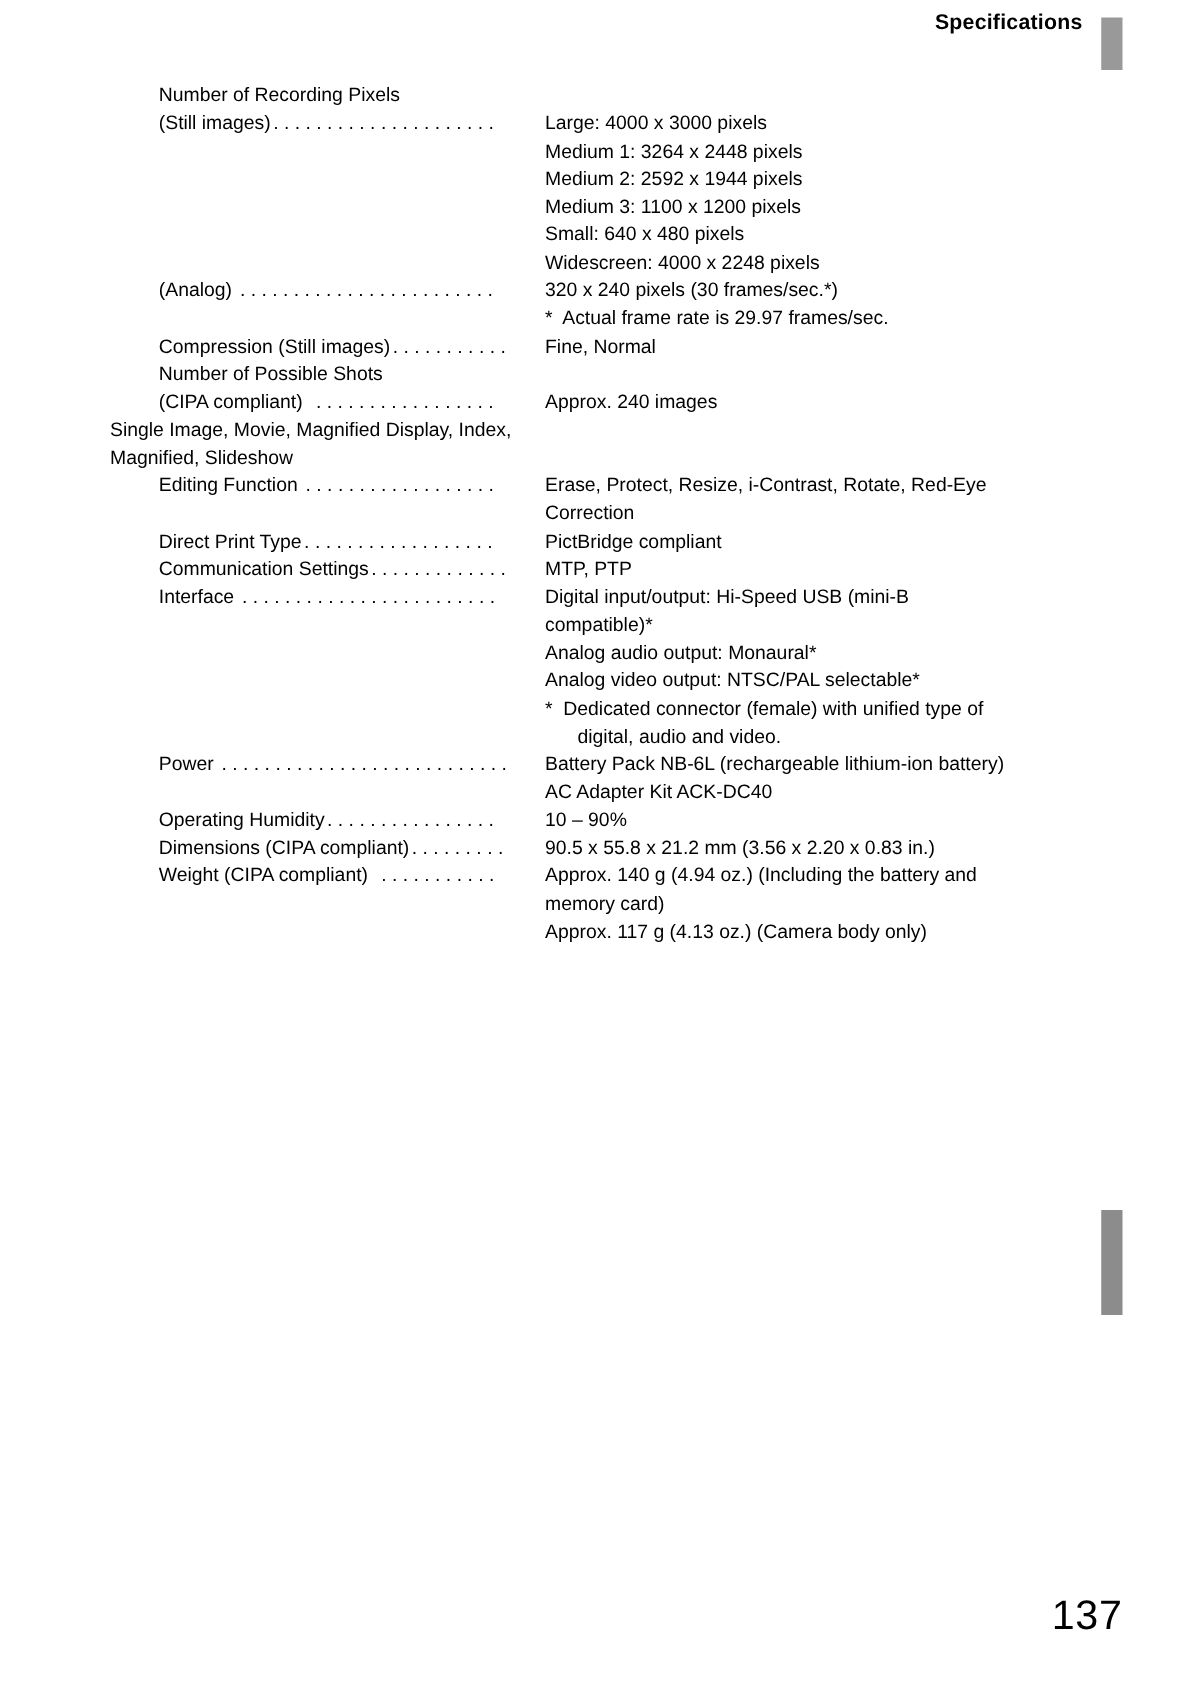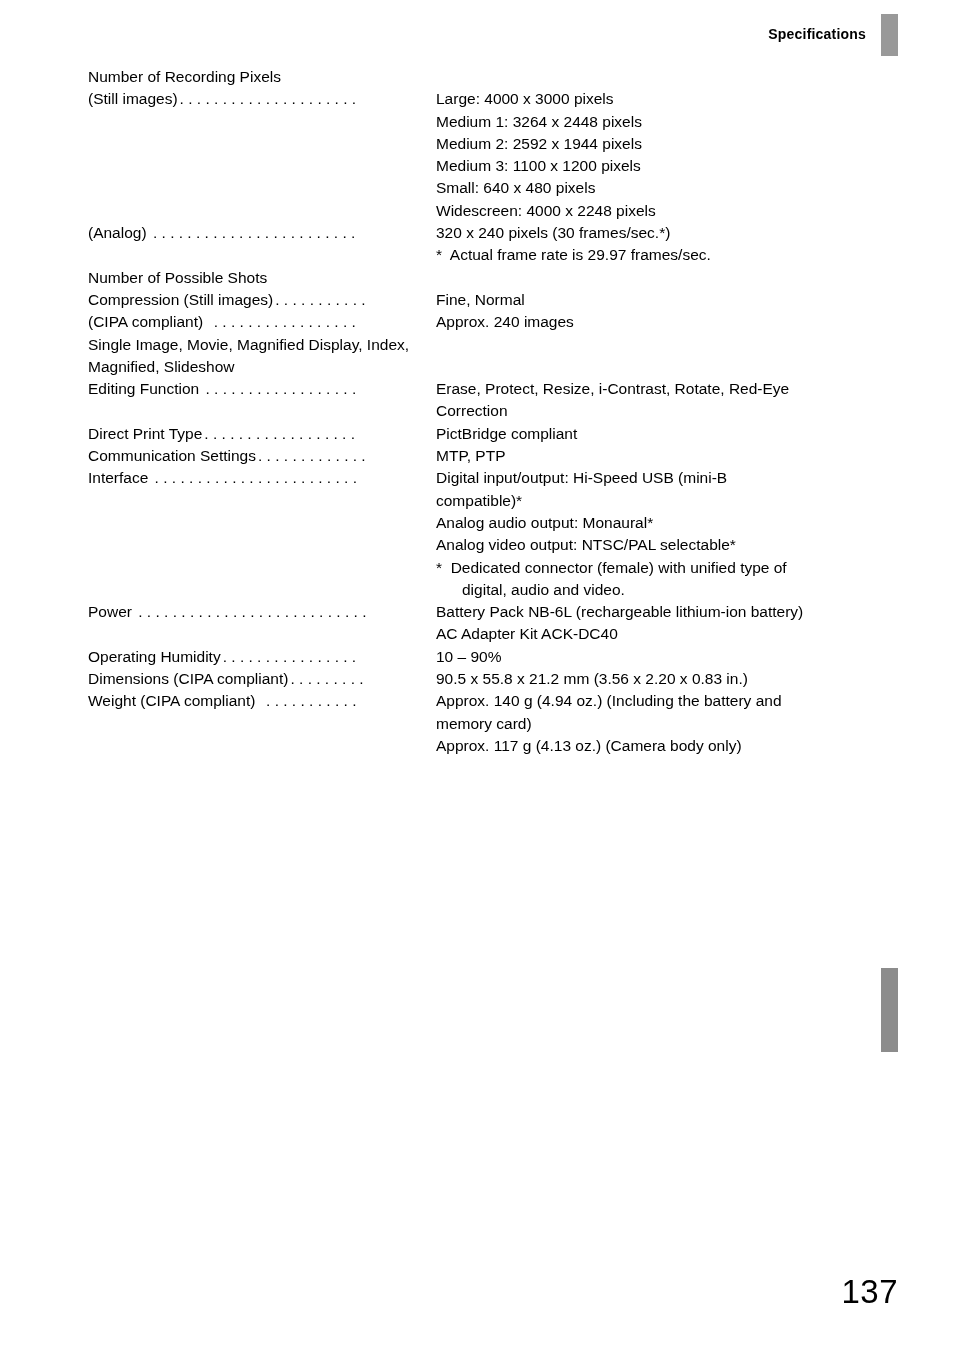--- a/index.html
+++ b/index.html
@@ -12,23 +12,23 @@
     height: 1345px;
     position: relative;
     font-family: "Liberation Sans", sans-serif;
     color: #000000;
     overflow: hidden;
   }
 
   
   .page-header {
     position: absolute;
-    top: 26px;
+    top: 8px;
     right: 88px;
-    font-size: 14px;
+    font-size: 17px;
     font-weight: bold;
     letter-spacing: 0.2px;
   }
   .header-tab {
     position: absolute;
     top: 14px;
     right: 56px;
     width: 17px;
     height: 42px;
     background: #999999;
@@ -60,20 +60,21 @@
     flex: 0 0 348px;
     white-space: pre;
     position: relative;
     overflow: hidden;
   }
   .spec-label .lbl-text {
     background: #ffffff;
     position: relative;
     z-index: 2;
     padding-right: 2px;
+    margin-left: 39px;
   }
   .spec-value {
     flex: 1 1 auto;
     white-space: pre-wrap;
   }
   .spec-row.no-leader .spec-label .lbl-text {
     padding-right: 0;
   }
   .indent-star {
     padding-left: 13px;
@@ -106,27 +107,27 @@
       <div class="spec-value"></div>
     </div>
     <div class="spec-row">
       <div class="spec-label"><span class="lbl-text">(Still images)</span><span class="lbl-leader">. . . . . . . . . . . . . . . . . . . . .</span></div>
       <div class="spec-value"><div>Large: 4000 x 3000 pixels</div><div>Medium 1: 3264 x 2448 pixels</div><div>Medium 2: 2592 x 1944 pixels</div><div>Medium 3: 1100 x 1200 pixels</div><div>Small: 640 x 480 pixels</div><div>Widescreen: 4000 x 2248 pixels</div></div>
     </div>
     <div class="spec-row">
       <div class="spec-label"><span class="lbl-text">(Analog)</span><span class="lbl-leader"> . . . . . . . . . . . . . . . . . . . . . . . .</span></div>
       <div class="spec-value"><div>320 x 240 pixels (30 frames/sec.*)</div><div class="indent-star">*  Actual frame rate is 29.97 frames/sec.</div></div>
     </div>
+    <div class="spec-row">
+      <div class="spec-label"><span class="lbl-text">Compression (Still images)</span><span class="lbl-leader">. . . . . . . . . . .</span></div>
+      <div class="spec-value"><div>Fine, Normal</div></div>
+    </div>
     <div class="spec-row no-leader">
       <div class="spec-label"><span class="lbl-text">Number of Possible Shots</span><span class="lbl-leader"></span></div>
       <div class="spec-value"></div>
-    </div>
-    <div class="spec-row">
-      <div class="spec-label"><span class="lbl-text">Compression (Still images)</span><span class="lbl-leader">. . . . . . . . . . .</span></div>
-      <div class="spec-value"><div>Fine, Normal</div></div>
     </div>
     <div class="spec-row">
       <div class="spec-label"><span class="lbl-text">(CIPA compliant)</span><span class="lbl-leader">  . . . . . . . . . . . . . . . . .</span></div>
       <div class="spec-value"><div>Approx. 240 images</div></div>
     </div>
     <div class="spec-row">
       <div class="spec-value"><div>Single Image, Movie, Magnified Display, Index,</div><div>Magnified, Slideshow</div></div>
     </div>
     <div class="spec-row">
       <div class="spec-label"><span class="lbl-text">Editing Function</span><span class="lbl-leader"> . . . . . . . . . . . . . . . . . .</span></div>

